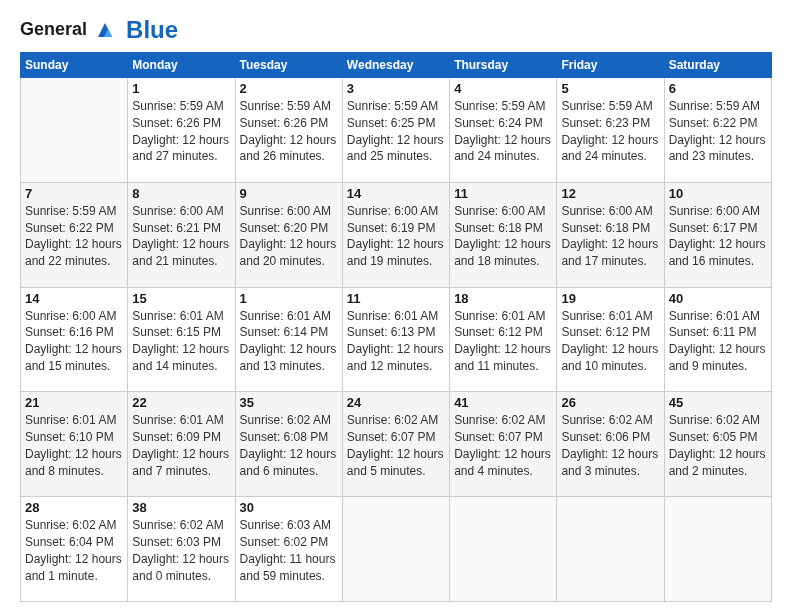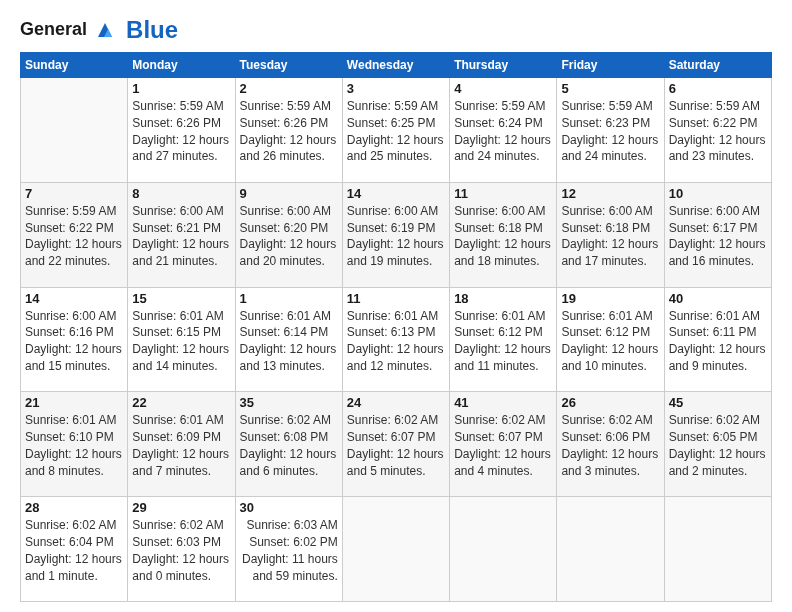--- a/index.html
+++ b/index.html
@@ -318,29 +318,29 @@
         </tr>
         <tr>
           <td>
             <span class="day-num">28</span>
             <div class="day-info" style="white-space: pre-line;">Sunrise: 6:02 AM
 Sunset: 6:04 PM
 Daylight: 12 hours
 and 1 minute.</div>
           </td>
           <td>
-            <span class="day-num">29</span>
+            <span class="day-num">38</span>
             <div class="day-info" style="white-space: pre-line;">Sunrise: 6:02 AM
 Sunset: 6:03 PM
 Daylight: 12 hours
 and 0 minutes.</div>
           </td>
           <td>
             <span class="day-num">30</span>
-            <div class="day-info" style="white-space: pre-line; text-align: right;">Sunrise: 6:03 AM
+            <div class="day-info" style="white-space: pre-line;">Sunrise: 6:03 AM
 Sunset: 6:02 PM
 Daylight: 11 hours
 and 59 minutes.</div>
           </td>
           <td class="empty"></td>
           <td class="empty"></td>
           <td class="empty"></td>
           <td class="empty"></td>
         </tr>
       </tbody>

